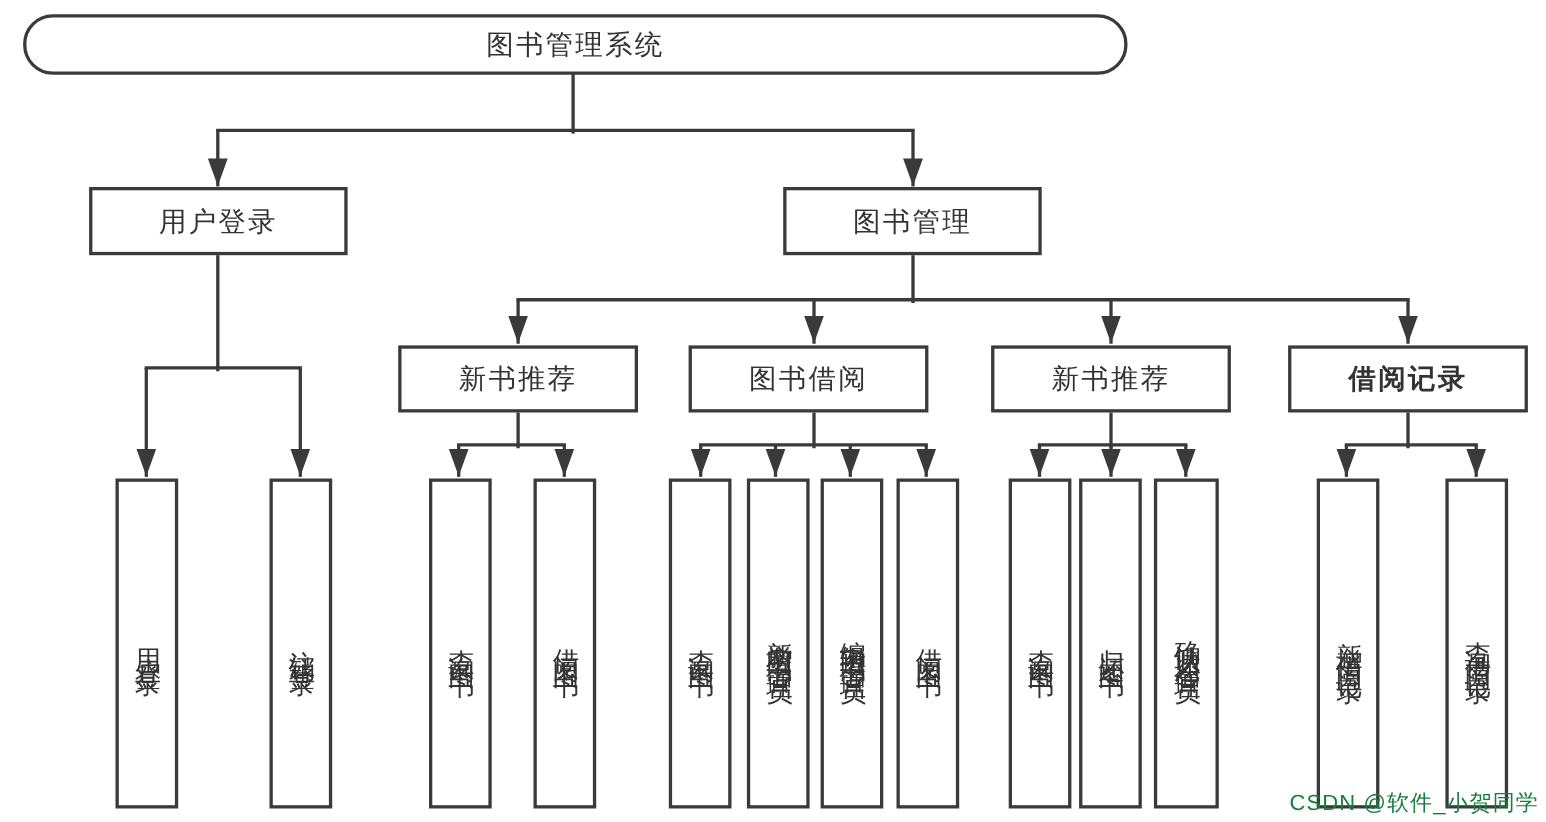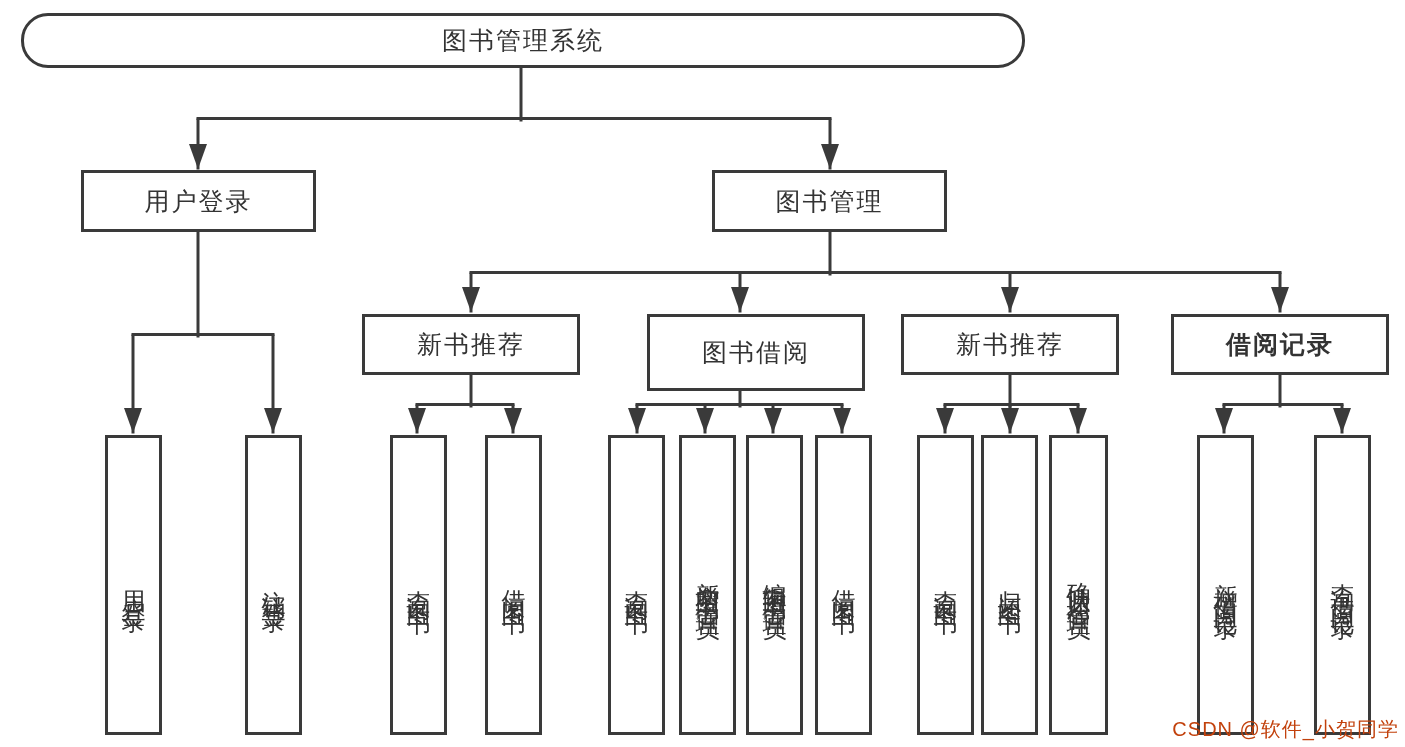--- a/index.html
+++ b/index.html
@@ -48,21 +48,21 @@
     line-height: 1;
   }
   .leaf.long span {
     letter-spacing: 5px;
   }
   #watermark {
     position: absolute;
     right: 6px;
     bottom: 4px;
     font-size: 20px;
-    color: #c2410c;
+    color: #15803d;
     letter-spacing: 1px;
     z-index: 5;
     white-space: nowrap;
   }
 </style>
 </head>
 <body>
 
 <div id="canvas">
 
@@ -137,21 +137,21 @@
   <div class="node h-node" style="left:81px; top:170px; width:235px; height:62px;">
     <span>用户登录</span>
   </div>
   <div class="node h-node" style="left:712px; top:170px; width:235px; height:62px;text-align:center;">
     <span>图书管理</span>
   </div>
 
   <div class="node h-node" style="left:362px; top:314px; width:218px; height:61px;text-align:right;">
     <span>新书推荐</span>
   </div>
-  <div class="node h-node" style="left:647px; top:314px; width:218px; height:77px;">
+  <div class="node h-node" style="left:626px; top:314px; width:218px; height:61px;">
     <span>图书借阅</span>
   </div>
   <div class="node h-node" style="left:901px; top:314px; width:218px; height:61px;">
     <span>新书推荐</span>
   </div>
   <div class="node h-node" style="left:1171px; top:314px; width:218px; height:61px;font-weight:bold;">
     <span>借阅记录</span>
   </div>
 
   <div class="node leaf" style="left:105px;">

